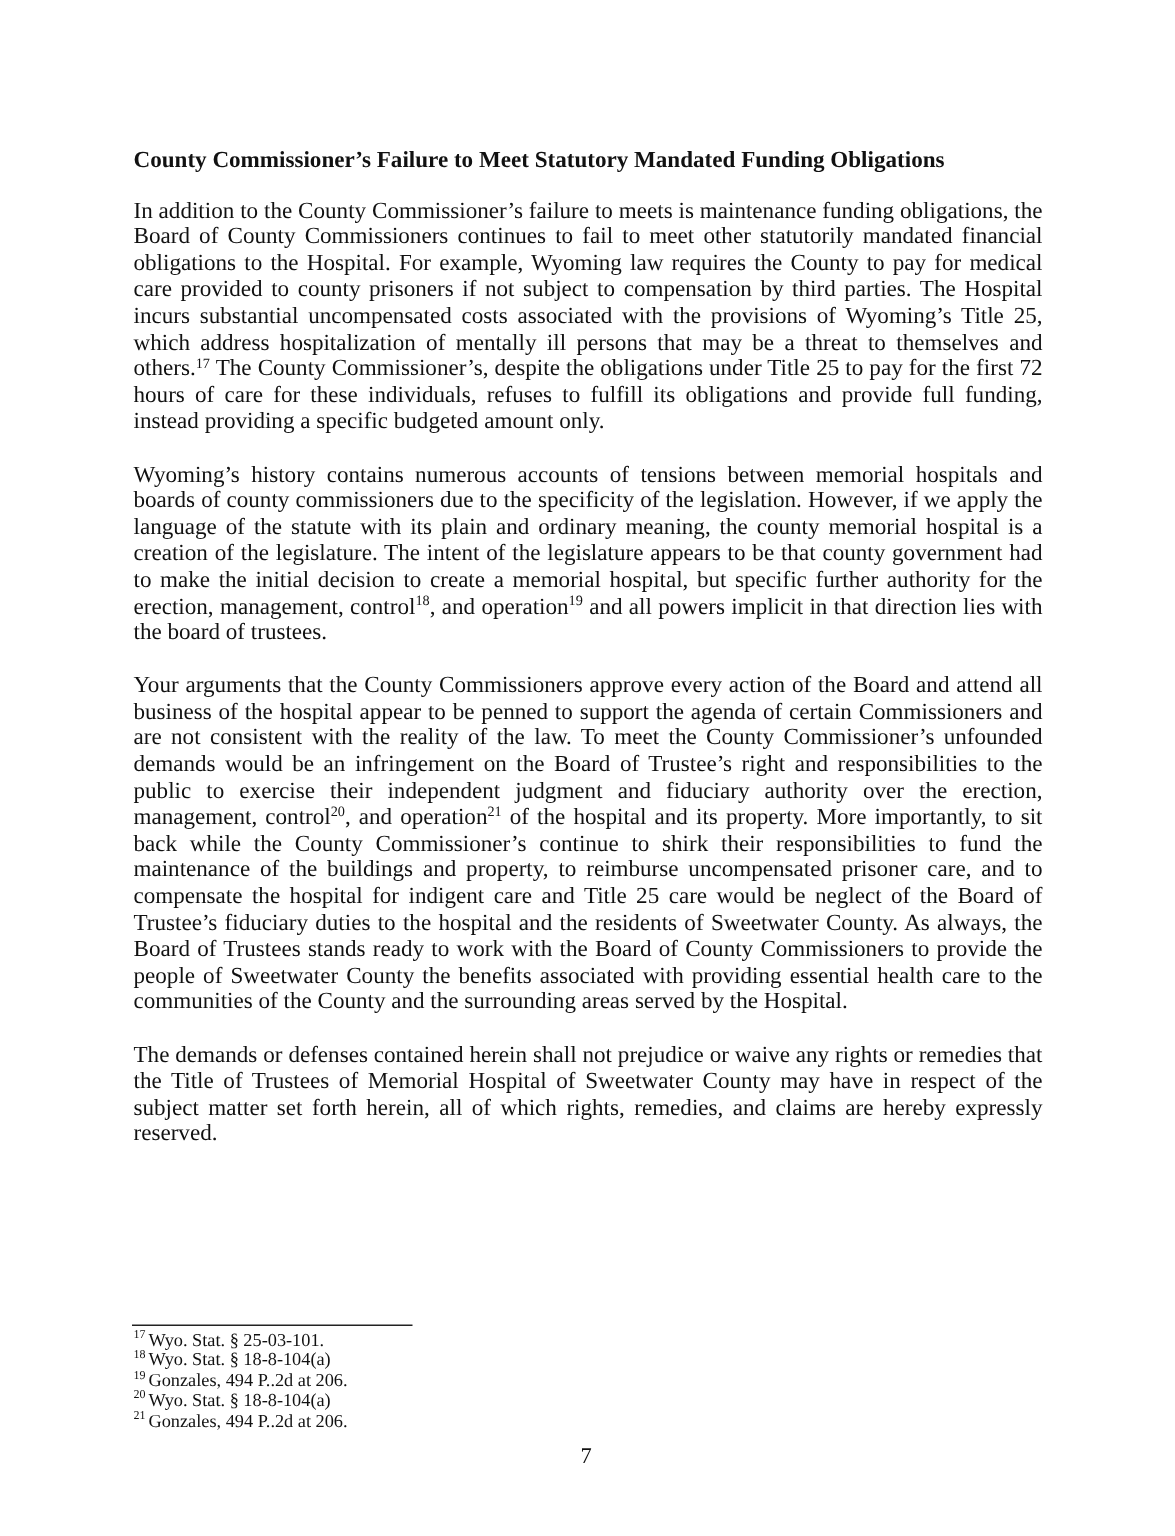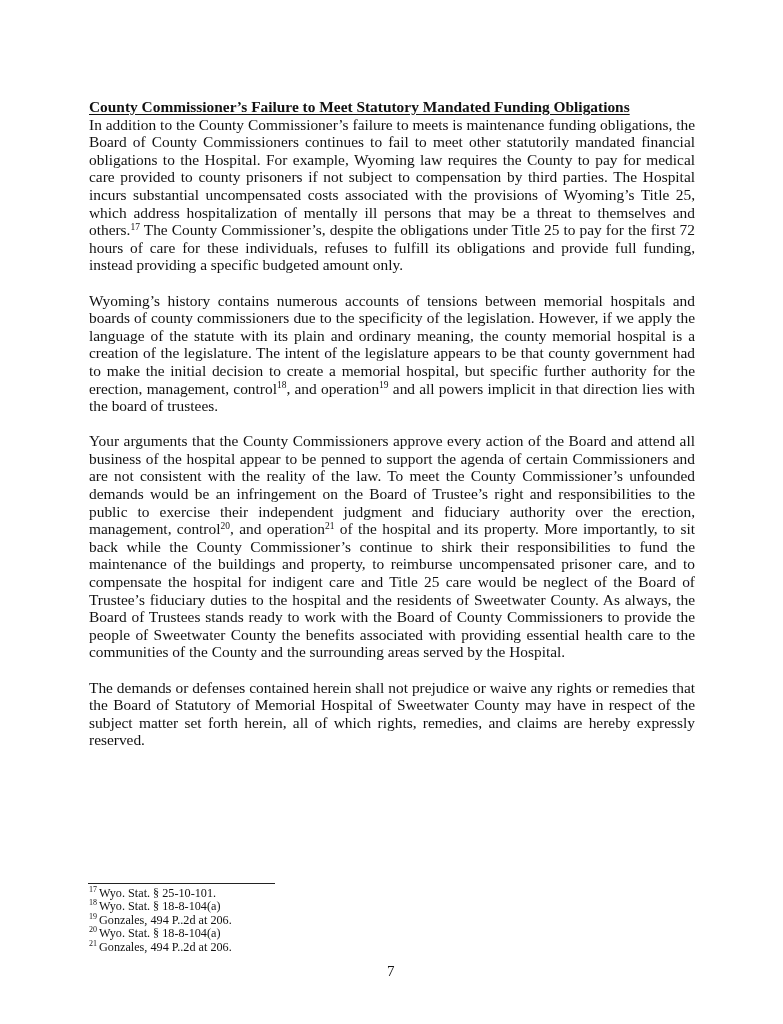--- a/index.html
+++ b/index.html
@@ -24,23 +24,22 @@
       line-height: 17.6px;
     }
     .para {
       margin: 0 0 17.6px 0;
       text-align: justify;
     }
     .para.first {
       margin-bottom: 17.6px;
     }
     .heading {
-      margin: 0 0 0 0;
+      margin: 0 0 16px 0;
       font-weight: bold;
-      text-decoration: underline;
       text-underline-offset: 2px;
     }
     sup {
       font-size: 9.5px;
       line-height: 0;
       vertical-align: super;
       position: relative;
       top: 1px;
     }
     .footnote-rule {
@@ -78,26 +77,26 @@
 <div class="page">
 
   <p class="heading">County Commissioner’s Failure to Meet Statutory Mandated Funding Obligations</p>
 
   <p class="para"><span>In addition to the County Commissioner’s failure to meets is maintenance funding obligations, the Board of County Commissioners continues to fail to meet other statutorily mandated financial obligations to the Hospital.  For example, Wyoming law requires the County to pay for medical care provided to county prisoners if not subject to compensation by third parties.  The Hospital incurs substantial uncompensated costs associated with the provisions of Wyoming’s Title 25, which address hospitalization of mentally ill persons that may be a threat to themselves and others.</span><sup>17</sup><span>  The County Commissioner’s, despite the obligations under Title 25 to pay for the first 72 hours of care for these individuals, refuses to fulfill its obligations and provide full funding, instead providing a specific budgeted amount only.</span></p>
 
   <p class="para"><span>Wyoming’s history contains numerous accounts of tensions between memorial hospitals and boards of county commissioners due to the specificity of the legislation.  However, if we apply the language of the statute with its plain and ordinary meaning, the county memorial hospital is a creation of the legislature.  The intent of the legislature appears to be that county government had to make the initial decision to create a memorial hospital, but specific further authority for the erection, management, control</span><sup>18</sup><span>, and operation</span><sup>19</sup><span> and all powers implicit in that direction lies with the board of trustees.</span></p>
 
   <p class="para"><span>Your arguments that the County Commissioners approve every action of the Board and attend all business of the hospital appear to be penned to support the agenda of certain Commissioners and are not consistent with the reality of the law.  To meet the County Commissioner’s unfounded demands would be an infringement on the Board of Trustee’s right and responsibilities to the public to exercise their independent judgment and fiduciary authority over the erection, management, control</span><sup>20</sup><span>, and operation</span><sup>21</sup><span> of the hospital and its property.  More importantly, to sit back while the County Commissioner’s continue to shirk their responsibilities to fund the maintenance of the buildings and property, to reimburse uncompensated prisoner care, and to compensate the hospital for indigent care and Title 25 care would be neglect of the Board of Trustee’s fiduciary duties to the hospital and the residents of Sweetwater County.  As always, the Board of Trustees stands ready to work with the Board of County Commissioners to provide the people of Sweetwater County the benefits associated with providing essential health care to the communities of the County and the surrounding areas served by the Hospital.</span></p>
 
-  <p class="para">The demands or defenses contained herein shall not prejudice or waive any rights or remedies that the Board of Statutory of Memorial Hospital of Sweetwater County may have in respect of the subject matter set forth herein, all of which rights, remedies, and claims are hereby expressly reserved.</p>
+  <p class="para">The demands or defenses contained herein shall not prejudice or waive any rights or remedies that the Title of Trustees of Memorial Hospital of Sweetwater County may have in respect of the subject matter set forth herein, all of which rights, remedies, and claims are hereby expressly reserved.</p>
 </div>
 
 <div class="footnote-rule"></div>
 
 <div class="footnotes">
-  <div class="footnote"><sup>17</sup><span class="case"></span><span>Wyo. Stat. § 25-10-101.</span></div>
+  <div class="footnote"><sup>17</sup><span class="case"></span><span>Wyo. Stat. § 25-03-101.</span></div>
   <div class="footnote"><sup>18</sup><span class="case"></span><span>Wyo. Stat. § 18-8-104(a)</span></div>
   <div class="footnote"><sup>19</sup><span class="case">Gonzales,</span><span> 494 P..2d at 206.</span></div>
   <div class="footnote"><sup>20</sup><span class="case"></span><span>Wyo. Stat. § 18-8-104(a)</span></div>
   <div class="footnote"><sup>21</sup><span class="case">Gonzales,</span><span> 494 P..2d at 206.</span></div>
 </div>
 
 <div class="page-number">7</div>
 
 </body></html>

